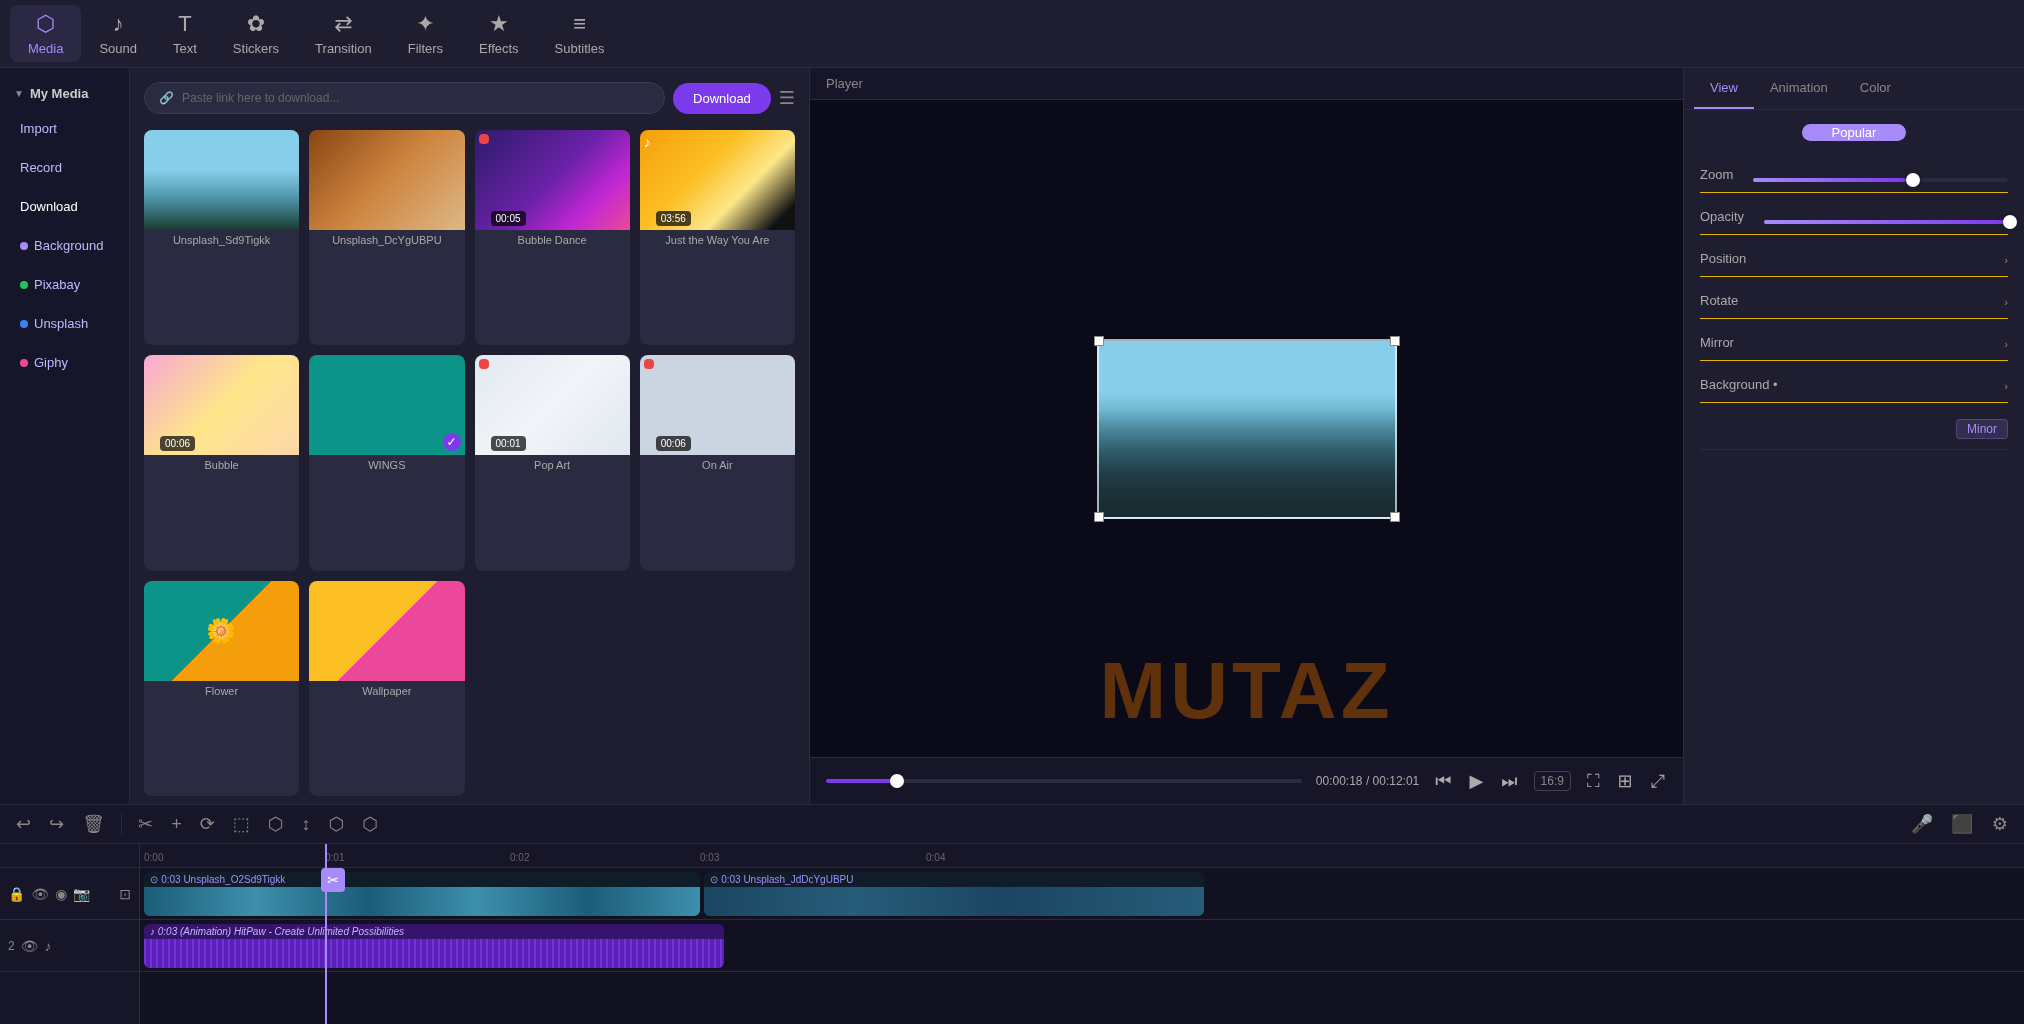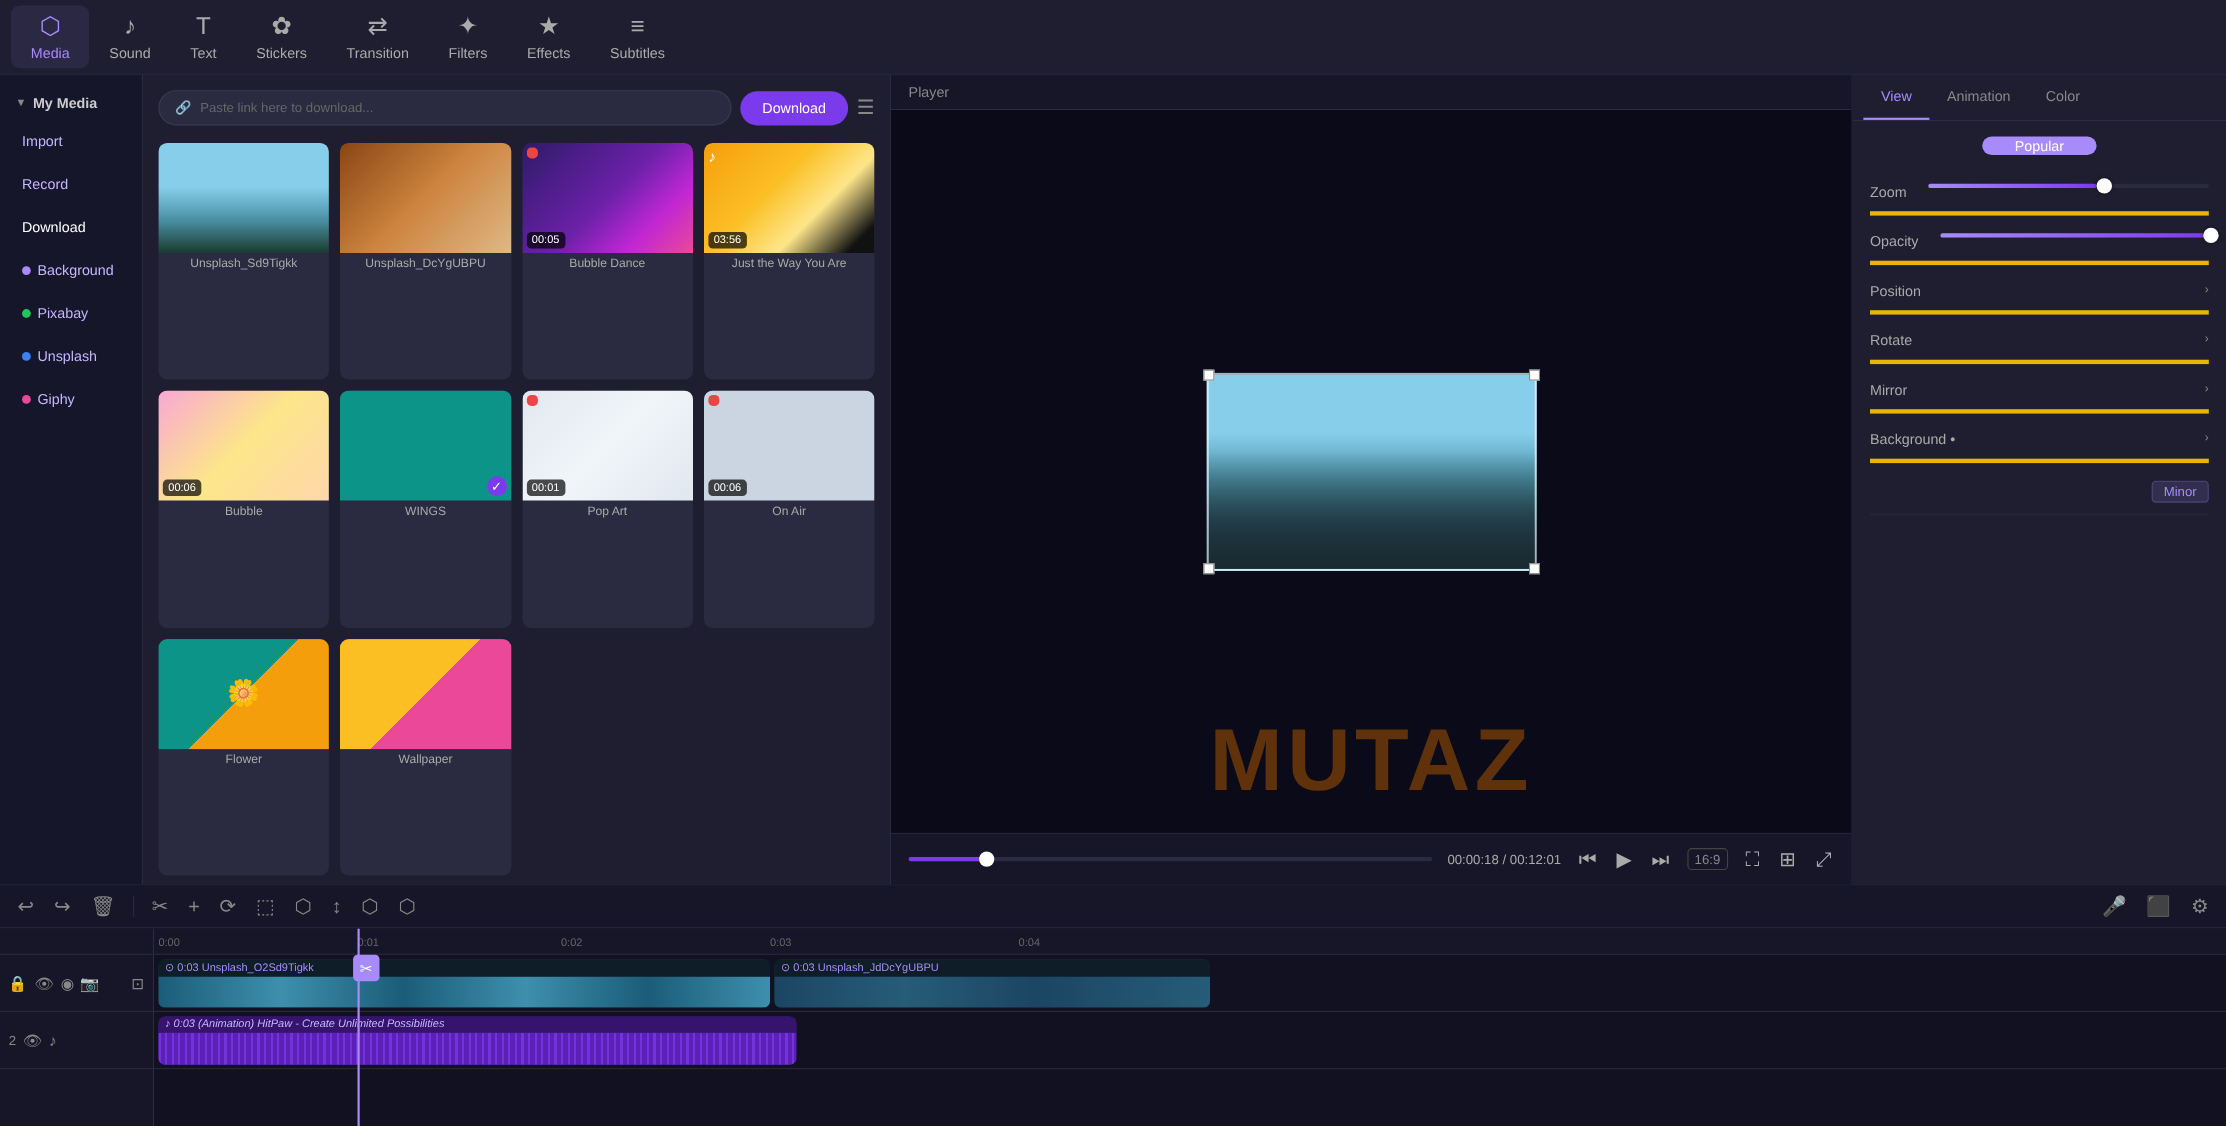--- a/index.html
+++ b/index.html
@@ -161,21 +161,21 @@
       color: #aaa;
       padding: 4px 4px;
       text-align: center;
       white-space: nowrap;
       overflow: hidden;
       text-overflow: ellipsis;
     }
     .thumb-badge {
       position: absolute;
       bottom: 4px;
-      left: 4px;
+      left: 16px;
       background: rgba(0,0,0,0.7);
       color: #fff;
       font-size: 10px;
       padding: 2px 5px;
       border-radius: 4px;
     }
     .thumb-badge-red {
       position: absolute;
       top: 4px;
       left: 4px;
@@ -352,24 +352,24 @@
       border: none;
       border-radius: 20px;
       padding: 1px 30px;
       font-size: 13px;
       cursor: pointer;
       align-self: center;
       margin-bottom: 10px;
     }
     .prop-row {
       display: flex;
-      align-items: flex-start;
+      align-items: flex-end;
       justify-content: space-between;
       padding: 10px 0;
-      border-bottom: 4px solid #eab308;
+      border-bottom: 1px solid #eab308;
     }
     .prop-label {
       font-size: 13px;
       color: #aaa;
     }
     .prop-slider {
       flex: 1;
       margin-left: 20px;
       height: 4px;
       background: #2a2a40;
@@ -550,21 +550,21 @@
     .audio-waveform {
       flex: 1;
       background: repeating-linear-gradient(
         90deg,
         #7c3aed 0px, #7c3aed 2px,
         #5b21b6 2px, #5b21b6 6px
       );
       opacity: 0.7;
     }
     .clip-1 { left: 4px; width: 556px; background: #1e3a50; }
-    .clip-2 { left: 564px; width: 396px; background: #1e3a50; }
+    .clip-2 { left: 564px; width: 500px; background: #1e3a50; }
     .audio-1 { left: 4px; width: 580px; }
 
     
     .minor-row {
       display: flex;
       align-items: flex-end;
       justify-content: flex-end;
       padding: 10px 0;
       border-bottom: 1px solid #2a2a3a;
     }

